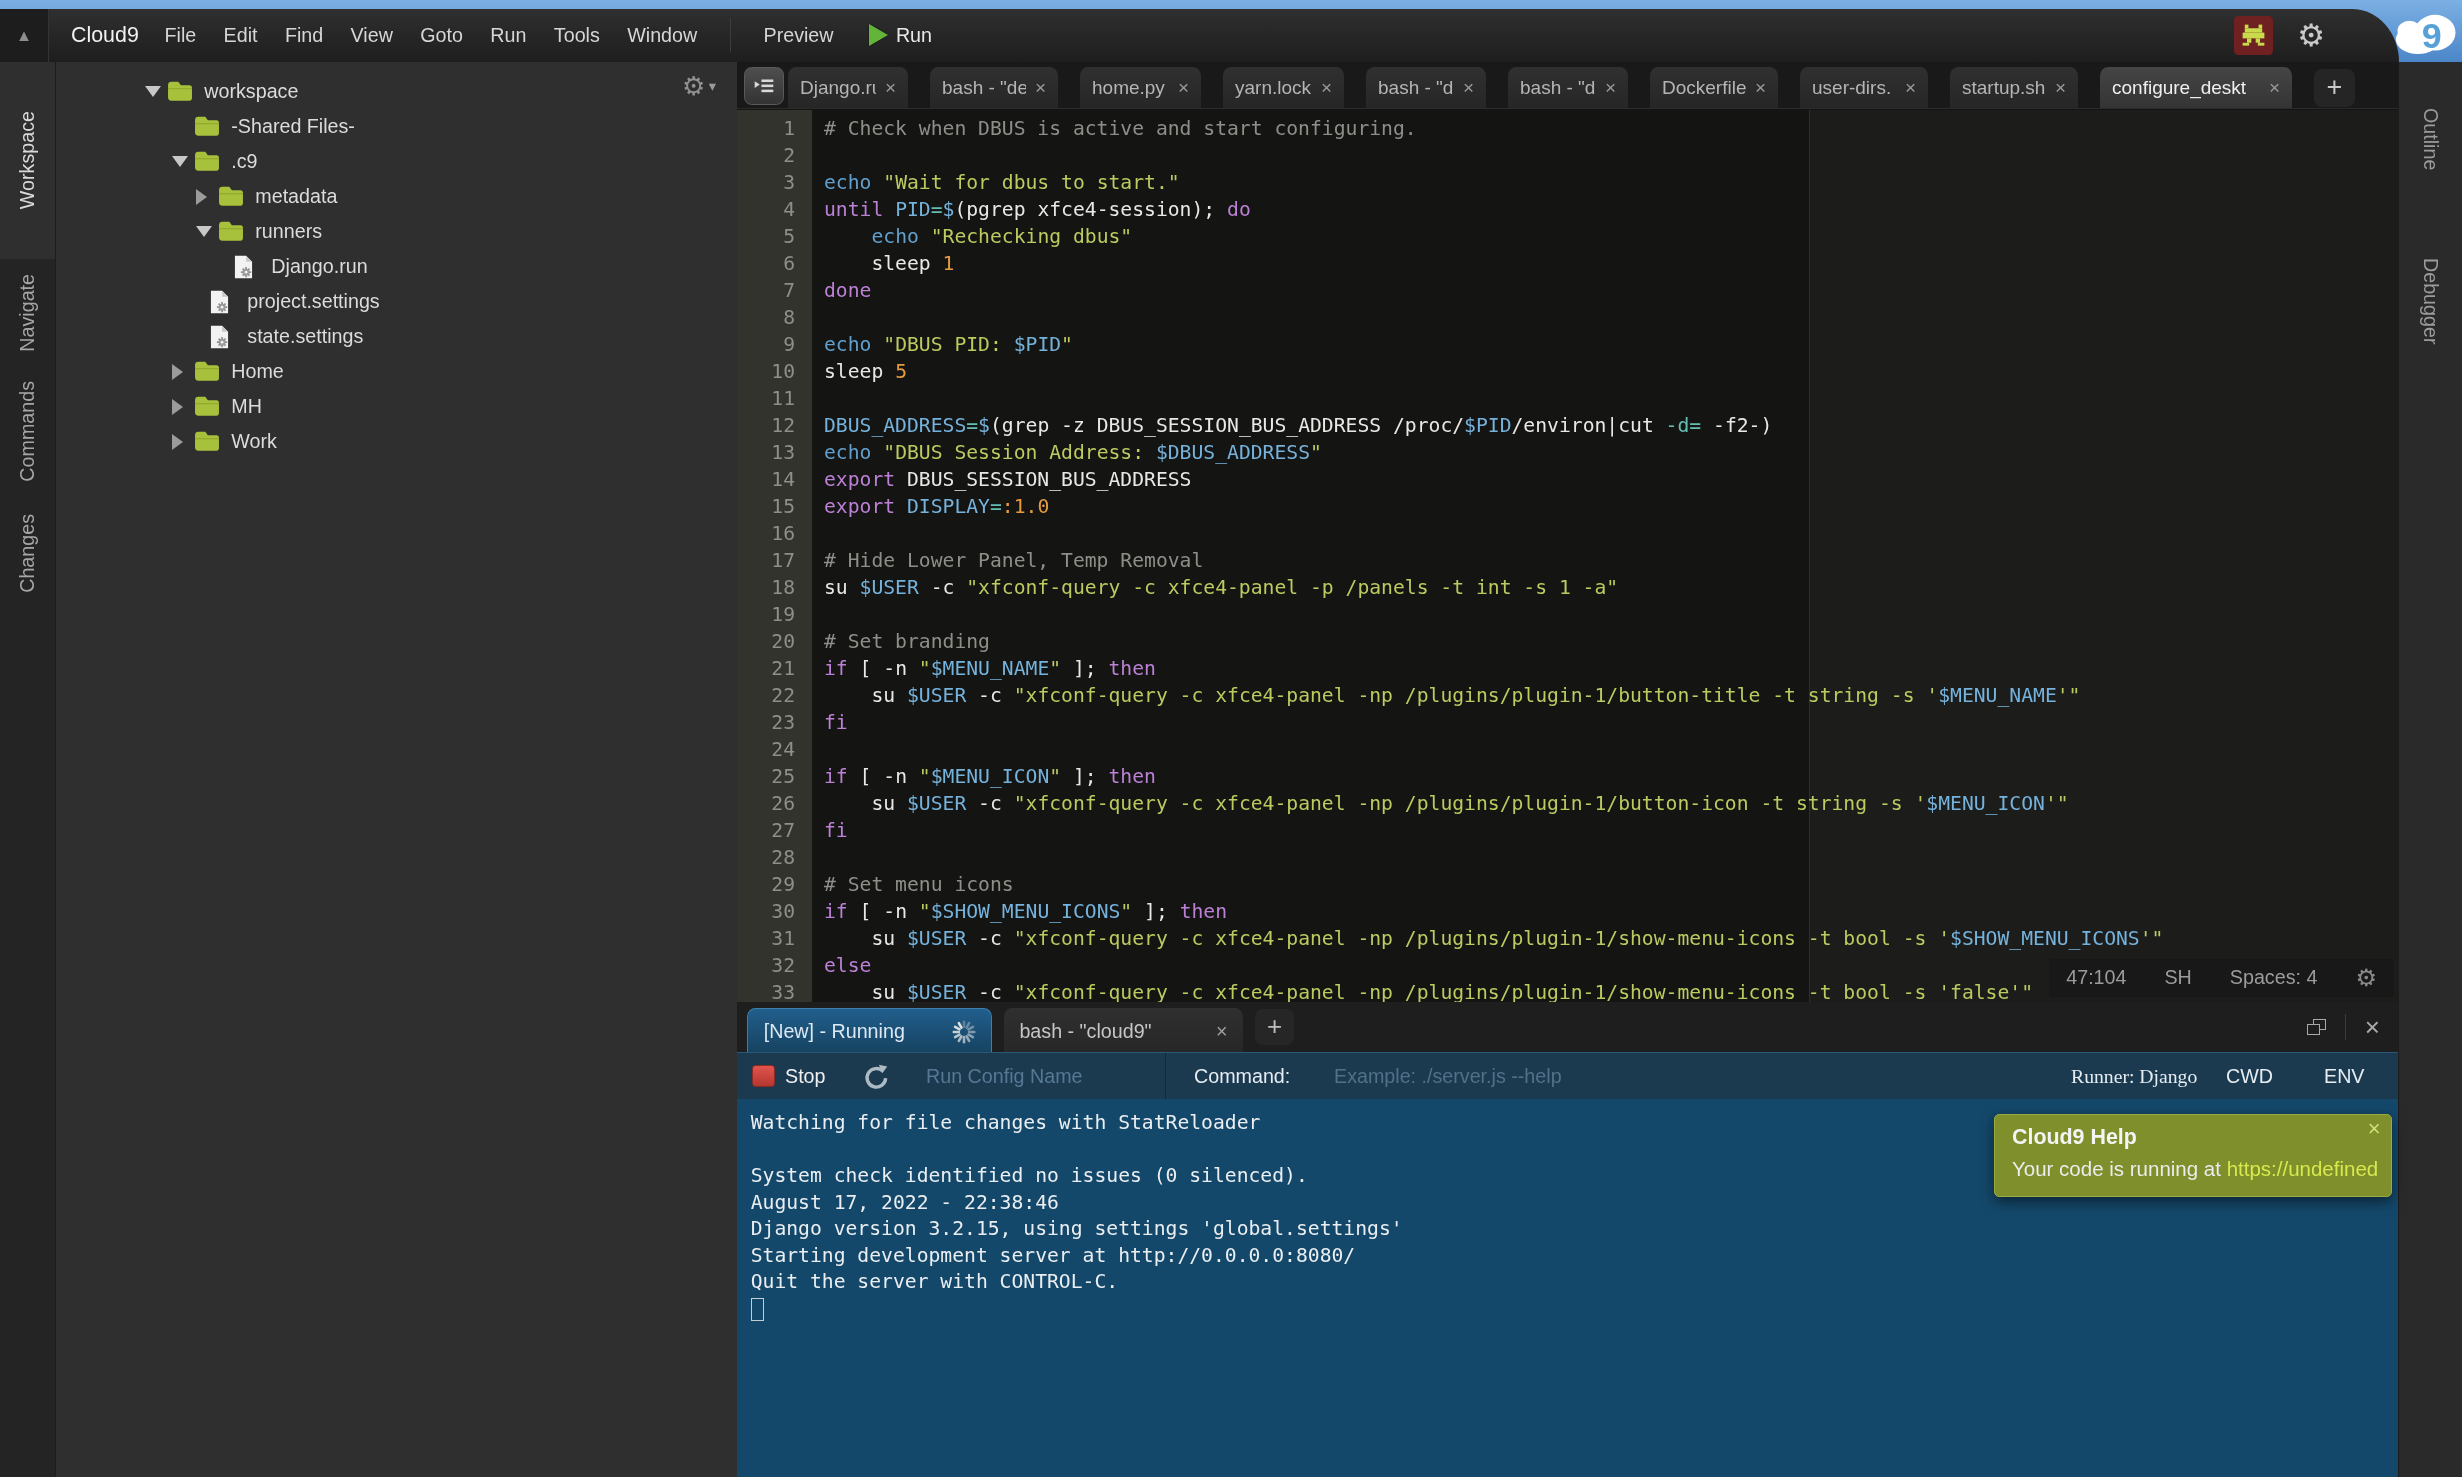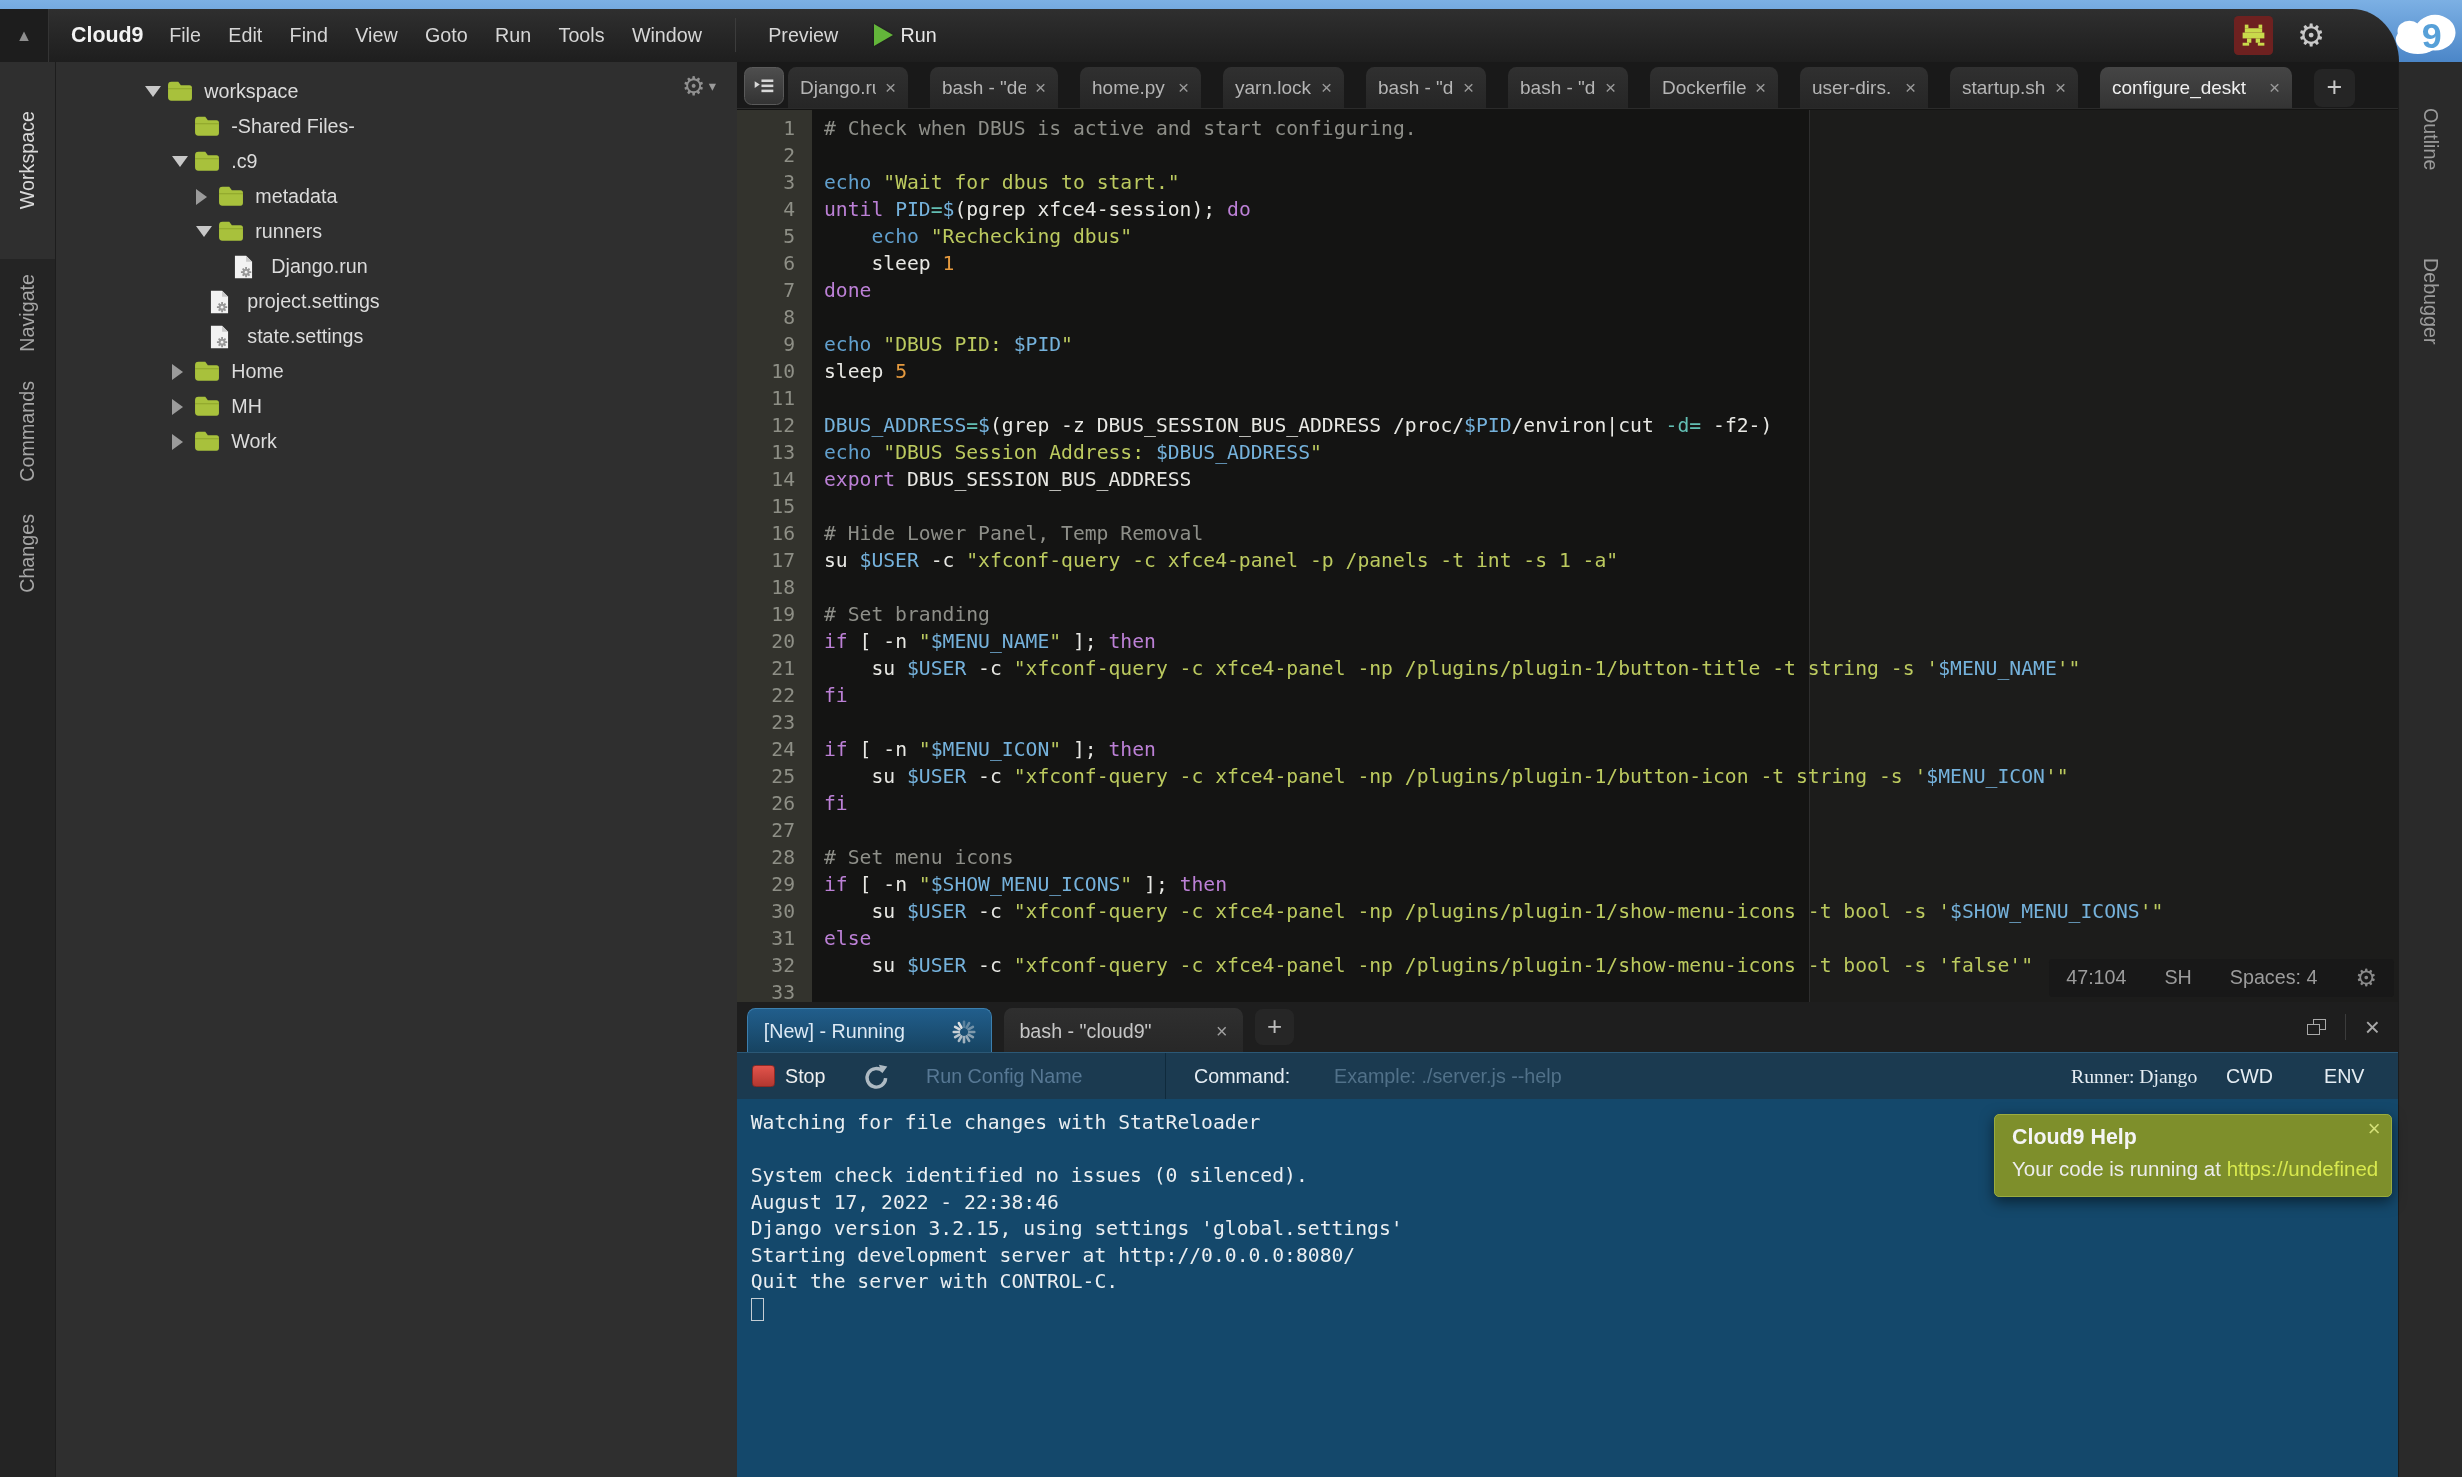--- a/index.html
+++ b/index.html
@@ -6,21 +6,21 @@
   .page{position:relative;width:2462px;height:1477px;overflow:hidden;background:#1a1a1a;
         font-family:"Liberation Sans",sans-serif;-webkit-font-smoothing:antialiased;}
   
   .topbar{position:absolute;left:0;top:0;width:2462px;height:62px;
           background:linear-gradient(#7cb0e4,#4b86c8);}
   .menubar{position:absolute;left:0;top:8.5px;height:53px;width:2399px;
            background:linear-gradient(#2f2f2f,#1e1e1e);
            border-top-right-radius:47px 53px;display:flex;align-items:center;color:#d6d6d6;}
   .tri-btn{width:48px;height:53px;background:#1d1d1d;border-right:0.9px solid #343434;
            display:flex;align-items:center;justify-content:center;color:#8e8e8e;font-size:16.2px;flex:none;}
-  .app-name{font-weight:bold;font-size:21.4px;color:#f2f2f2;margin-left:22px;flex:none;}
+  .app-name{font-weight:normal;font-size:21.4px;color:#f2f2f2;margin-left:22px;flex:none;}
   .menus{display:flex;margin-left:12px;}
   .menu-item{font-size:19.7px;padding:0 13.7px;cursor:default;white-space:nowrap;}
   .menu-sep{width:0.9px;height:34px;background:#3c3c3c;margin:0 19px;flex:none;}
   .run-btn{display:flex;align-items:center;margin-left:22px;font-size:19.7px;color:#e8e8e8;}
   .play-icon{width:0;height:0;border-left:19px solid #63b53a;border-top:11px solid transparent;
              border-bottom:11px solid transparent;margin-right:7.7px;filter:drop-shadow(0 0.9px 0.9px rgba(0,0,0,.4));}
   .menubar-right{margin-left:auto;display:flex;align-items:center;padding-right:74px;gap:24px;}
   .bug-btn{width:39px;height:39px;background:#6e2120;border-radius:4.3px;display:flex;
            align-items:center;justify-content:center;}
   .gear-glyph{font-size:31px;color:#c9c9c9;line-height:1;}
@@ -455,20 +455,21 @@
         <div class="ln"><span class="tk-t">    </span><span class="tk-b">echo</span><span class="tk-t"> </span><span class="tk-s">"Rechecking dbus"</span></div>
         <div class="ln"><span class="tk-t">    sleep </span><span class="tk-n">1</span></div>
         <div class="ln"><span class="tk-k">done</span></div>
         <div class="ln">&nbsp;</div>
         <div class="ln"><span class="tk-b">echo</span><span class="tk-t"> </span><span class="tk-s">"DBUS PID: </span><span class="tk-v">$PID</span><span class="tk-s">"</span></div>
         <div class="ln"><span class="tk-t">sleep </span><span class="tk-n">5</span></div>
         <div class="ln">&nbsp;</div>
         <div class="ln"><span class="tk-v">DBUS_ADDRESS</span><span class="tk-o">=</span><span class="tk-v">$</span><span class="tk-t">(grep -z DBUS_SESSION_BUS_ADDRESS /proc/</span><span class="tk-v">$PID</span><span class="tk-t">/environ|cut </span><span class="tk-o">-d=</span><span class="tk-t"> -f2-)</span></div>
         <div class="ln"><span class="tk-b">echo</span><span class="tk-t"> </span><span class="tk-s">"DBUS Session Address: </span><span class="tk-v">$DBUS_ADDRESS</span><span class="tk-s">"</span></div>
         <div class="ln"><span class="tk-k">export</span><span class="tk-t"> DBUS_SESSION_BUS_ADDRESS</span></div>
+        <div class="ln"><span class="tk-k">export</span><span class="tk-t"> </span><span class="tk-v">DISPLAY</span><span class="tk-o">=</span><span class="tk-n">:1.0</span></div>
         <div class="ln">&nbsp;</div>
         <div class="ln"><span class="tk-c"># Hide Lower Panel, Temp Removal</span></div>
         <div class="ln"><span class="tk-t">su </span><span class="tk-v">$USER</span><span class="tk-t"> -c </span><span class="tk-s">"xfconf-query -c xfce4-panel -p /panels -t int -s 1 -a"</span></div>
         <div class="ln">&nbsp;</div>
         <div class="ln"><span class="tk-c"># Set branding</span></div>
         <div class="ln"><span class="tk-k">if</span><span class="tk-t"> [ -n </span><span class="tk-s">"</span><span class="tk-v">$MENU_NAME</span><span class="tk-s">"</span><span class="tk-t"> ]; </span><span class="tk-k">then</span></div>
         <div class="ln"><span class="tk-t">    su </span><span class="tk-v">$USER</span><span class="tk-t"> -c </span><span class="tk-s">"xfconf-query -c xfce4-panel -np /plugins/plugin-1/button-title -t string -s '</span><span class="tk-v">$MENU_NAME</span><span class="tk-s">'"</span></div>
         <div class="ln"><span class="tk-k">fi</span></div>
         <div class="ln">&nbsp;</div>
         <div class="ln"><span class="tk-k">if</span><span class="tk-t"> [ -n </span><span class="tk-s">"</span><span class="tk-v">$MENU_ICON</span><span class="tk-s">"</span><span class="tk-t"> ]; </span><span class="tk-k">then</span></div>

